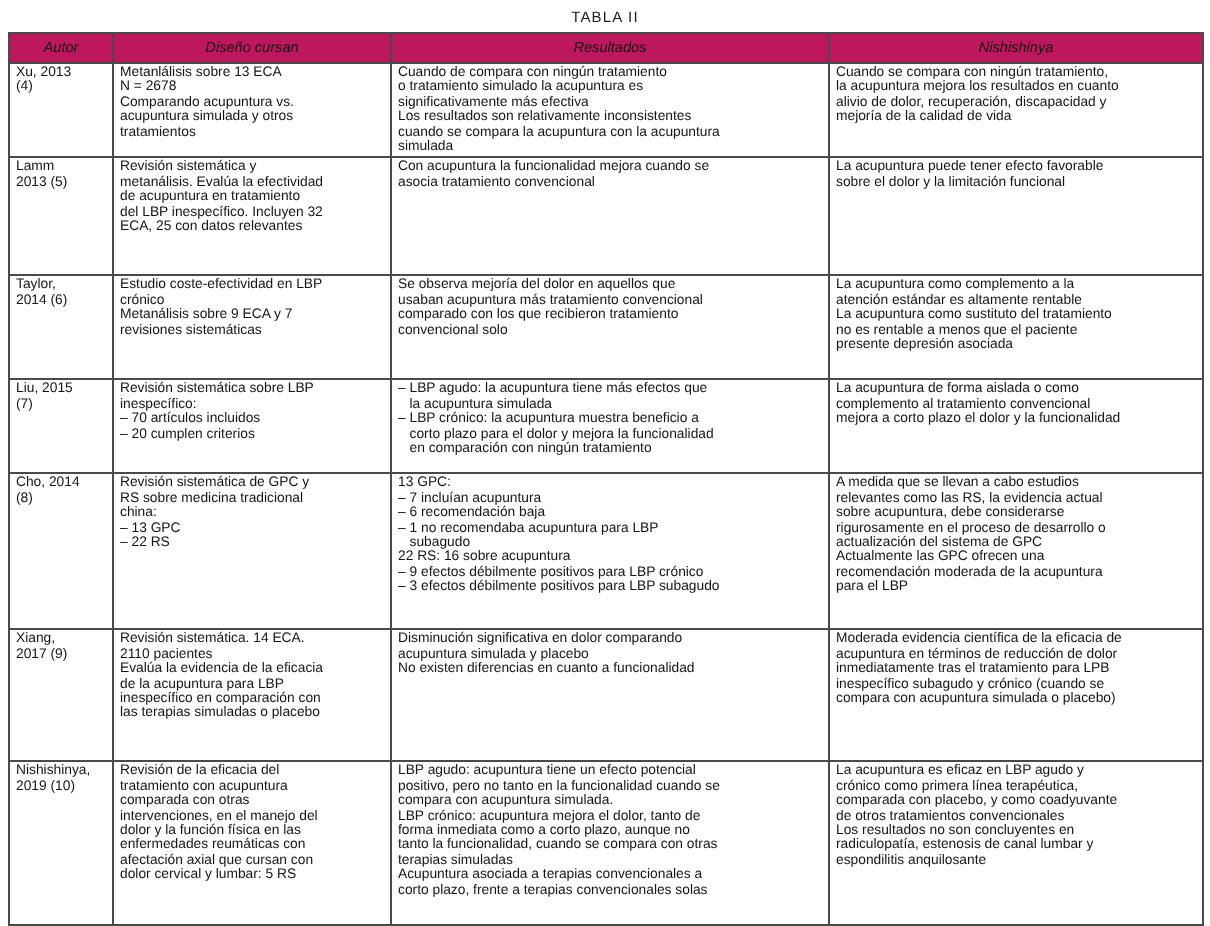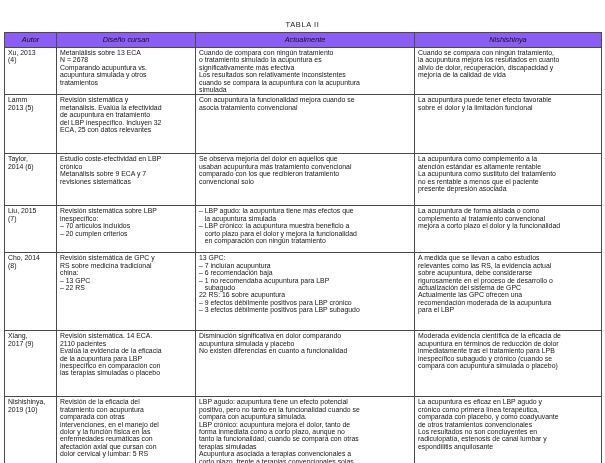--- a/index.html
+++ b/index.html
@@ -2,29 +2,29 @@
 <html><head>
 <meta charset="utf-8">
 <style>
   html,body{margin:0;padding:0;}
   body{
     width:605px;height:463px;background:#ffffff;color:#151515;
     font-family:"Liberation Sans",sans-serif;position:relative;overflow:hidden;
   }
   .caption{
     text-align:center;font-size:7.5px;letter-spacing:.6px;
-    padding-top:20px;padding-bottom:3px;color:#222;
+    padding-top:4px;padding-bottom:3px;color:#222;
   }
   table.tbl{
     border-collapse:collapse;table-layout:fixed;
     width:597px;margin-left:4px;
     border:1.5px solid #3a3a3a;
   }
   .tbl th{
-    background:#8b5cf6;
+    background:#be185d;
     font-style:italic;font-weight:normal;
     font-size:7.3px;line-height:8px;
     border:1px solid #4a4a4a;
     padding:2px 2px;height:10px;
     text-align:center;color:#111;
   }
   .tbl td{
     border:1px solid #4a4a4a;
     vertical-align:top;
     padding:1px 3px 1px 3px;
@@ -49,21 +49,21 @@
   <colgroup>
     <col class="c-autor">
       <col class="c-diseno">
       <col class="c-result">
       <col class="c-concl">
   </colgroup>
   <thead>
     <tr>
       <th>Autor</th>
       <th>Diseño cursan</th>
-      <th>Actualmente</th>
+      <th>Resultados</th>
       <th>Nishishinya</th>
     </tr>
   </thead>
   <tbody>
     <tr class="r1">
       <td>Xu, 2013
 (4)</td>
       <td>Metanlálisis sobre 13 ECA
 N = 2678
 Comparando acupuntura vs.

